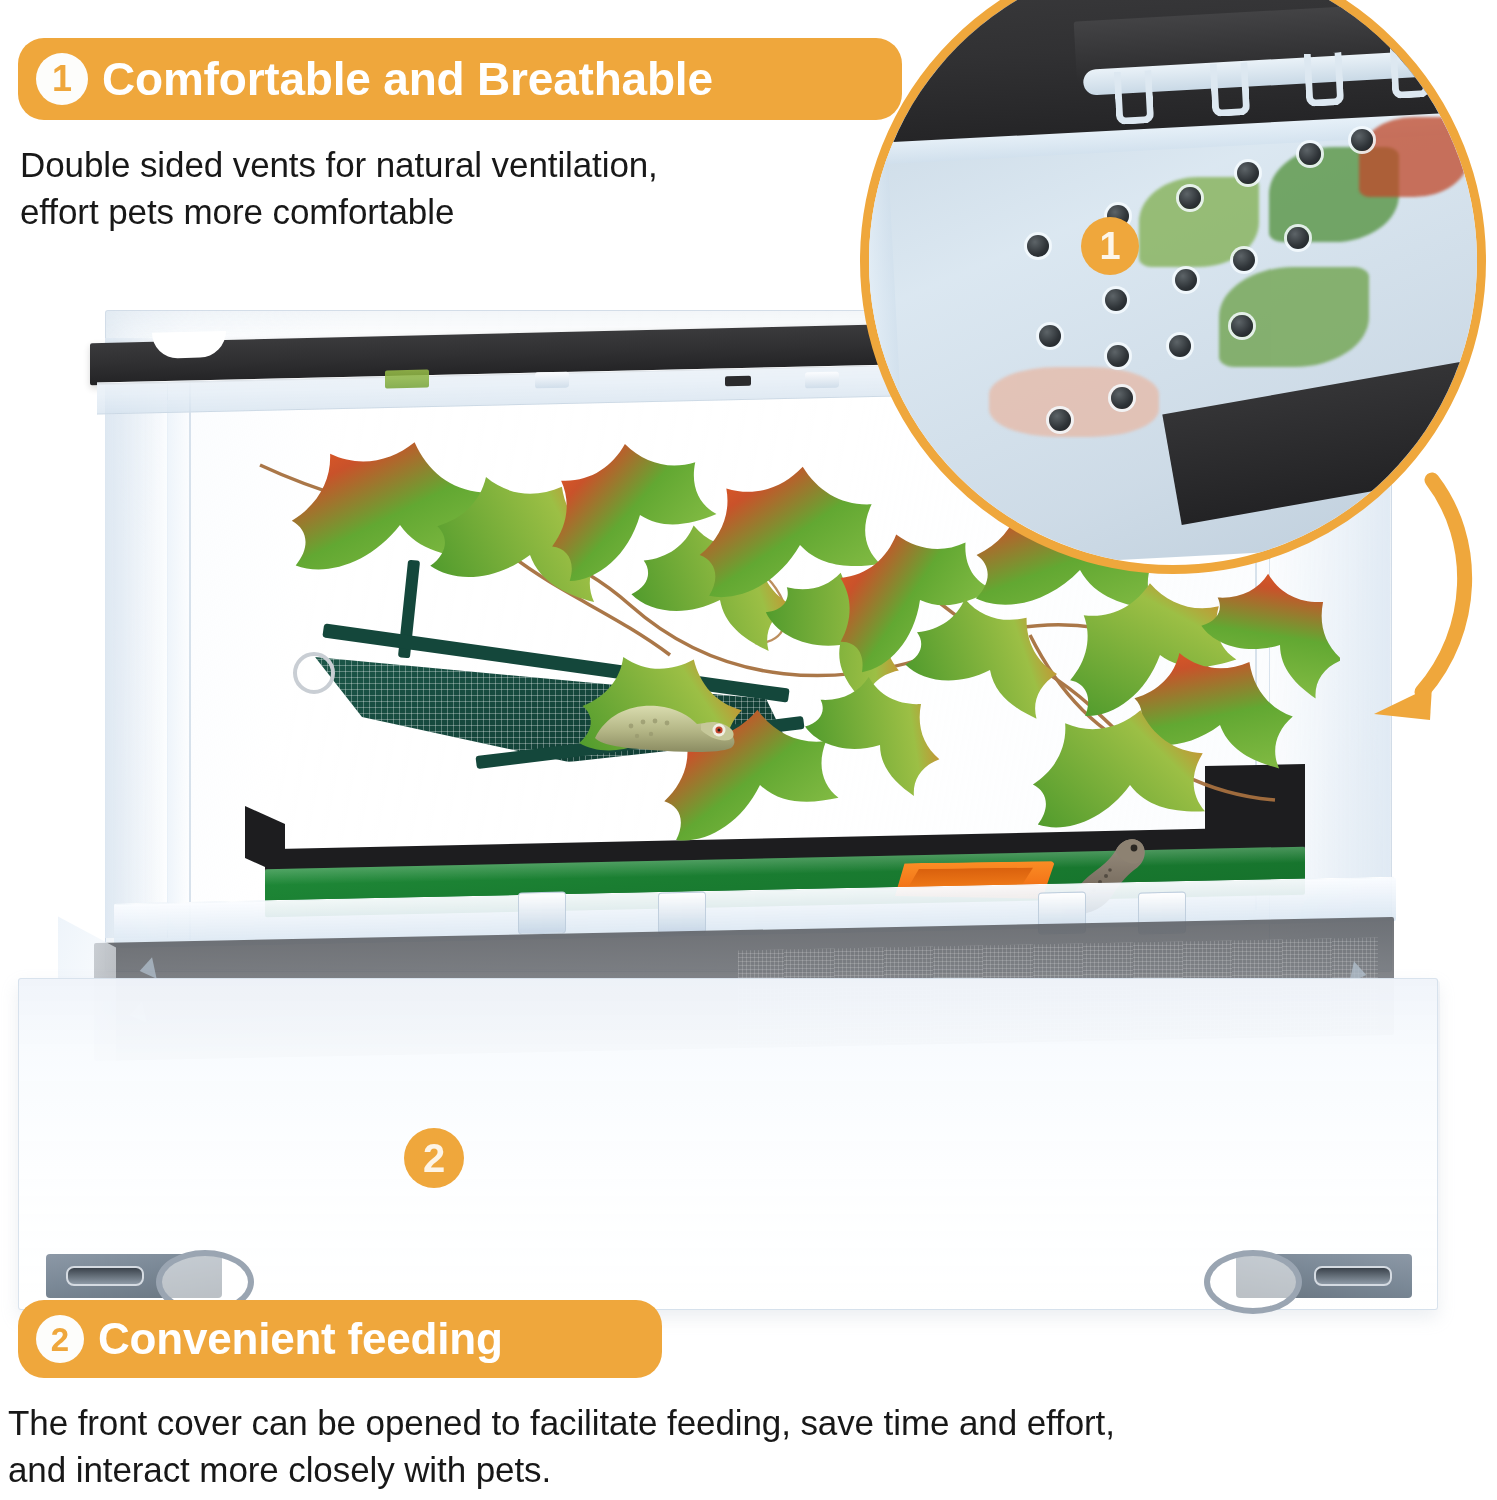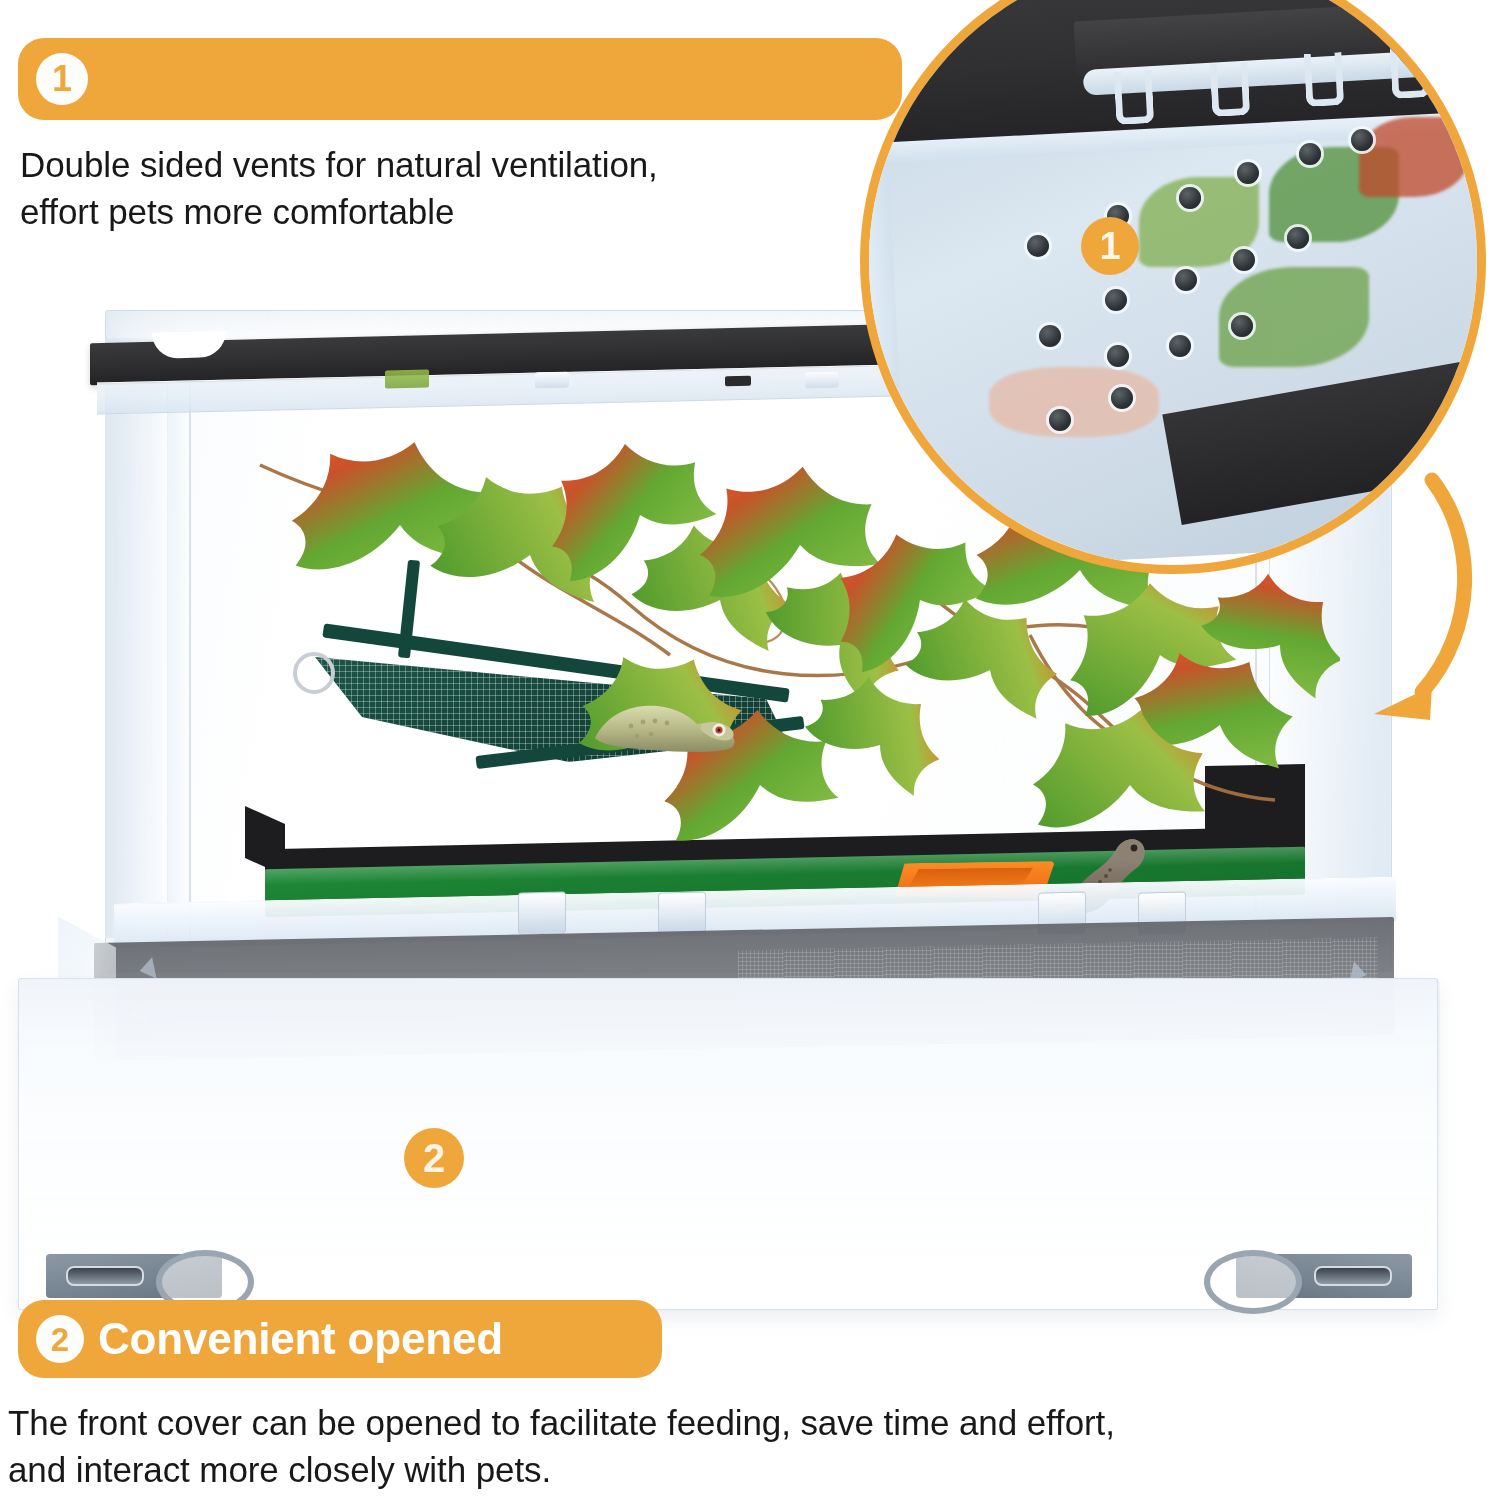--- a/index.html
+++ b/index.html
@@ -350,20 +350,21 @@
     border-radius:50%;background:#efa73c;
     display:flex;align-items:center;justify-content:center;
     color:#fdf4e6;font-size:40px;font-weight:bold;line-height:1;
   }
 </style>
 </head>
 <body>
 
 <div class="banner" id="banner1">
   <span class="num">1</span>
+  <span class="btitle">Comfortable and Breathable</span>
 </div>
 <div class="copy" id="copy1">Double sided vents for natural ventilation,
 effort pets more comfortable</div>
 
 <div class="abs" id="photo">
 
   <div class="basegrad"></div>
 
   <div class="tank">
     <div class="tank-glass"></div>
@@ -578,16 +579,16 @@
   <div class="ins-badge">1</div>
 </div>
 
 <svg id="arrow" viewBox="0 0 190 270">
   <path d="M122,10 C168,70 166,160 112,222" stroke="#efa73c" stroke-width="15" fill="none" stroke-linecap="round"></path>
   <path d="M122,216 L64,244 L120,250 Z" fill="#efa73c"></path>
 </svg>
 
 <div class="banner" id="banner2">
   <span class="num">2</span>
-  <span class="btitle">Convenient opened</span>
+  <span class="btitle">Convenient feeding</span>
 </div>
 <div class="copy" id="copy2">The front cover can be opened to facilitate feeding, save time and effort,
 and interact more closely with pets.</div>
 
 </body></html>

